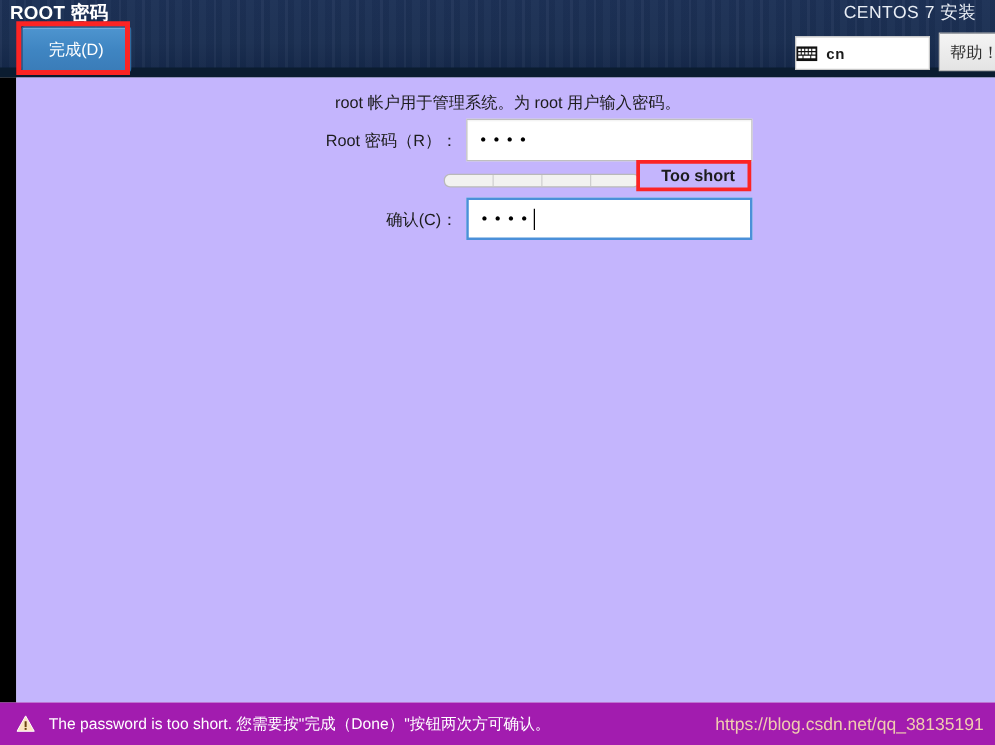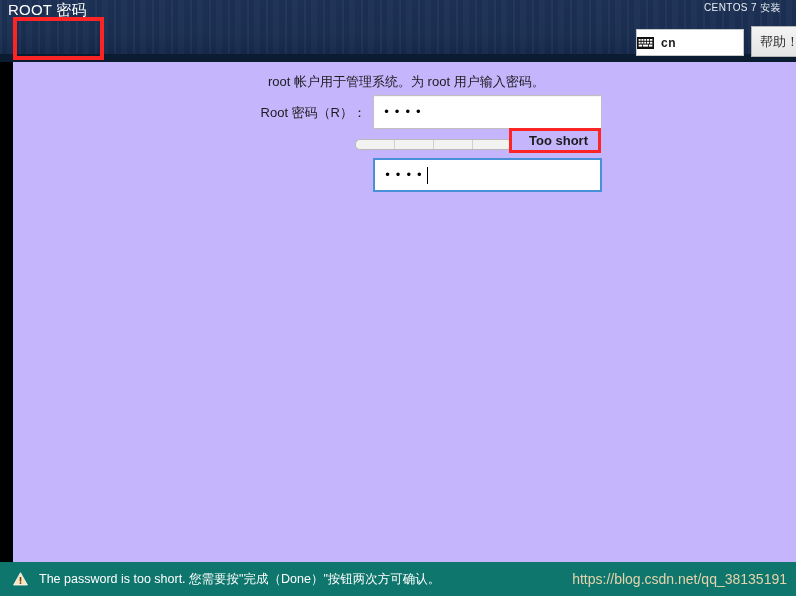--- a/index.html
+++ b/index.html
@@ -42,21 +42,21 @@
     left: 0; top: 54px;
     width: 796px;
     height: 8px;
     background: #0b1c30;
   }
   #page-title {
     position: absolute;
     left: 8px; top: 1px;
     color: #ffffff;
     font-size: 15px;
-    font-weight: normal;
+    font-weight: bold;
     letter-spacing: 0.2px;
     white-space: nowrap;
   }
   #done-button {
     position: absolute;
     left: 17px; top: 21px;
     width: 86px;
     height: 35px;
     border-radius: 3px;
     background: linear-gradient(180deg, #4e95cf 0%, #3f85c2 52%, #3a7cb8 100%);
@@ -77,21 +77,21 @@
     height: 43px;
     border: 4px solid #fc2424;
     box-sizing: border-box;
     pointer-events: none;
   }
 
   #install-title {
     position: absolute;
     right: 15px; top: 1px;
     color: #e9eef5;
-    font-size: 10px;
+    font-size: 14px;
     letter-spacing: 0.4px;
     white-space: nowrap;
   }
   #kbd-indicator {
     position: absolute;
     left: 636px; top: 29px;
     width: 108px;
     height: 27px;
     background: #ffffff;
     border: 1px solid #c8c8c8;
@@ -253,21 +253,21 @@
     box-sizing: border-box;
     pointer-events: none;
   }
 
   
   #bottom-bar {
     position: absolute;
     left: 0; top: 562px;
     width: 796px;
     height: 34px;
-    background: #0f766e;
+    background: #a21caf;
     overflow: hidden;
   }
   #warn-icon {
     position: absolute;
     left: 13px; top: 10px;
     width: 15px;
     height: 14px;
     display: block;
   }
   #warn-text {
@@ -293,20 +293,21 @@
 </head>
 <body>
 
 <div id="screen">
 
   <div id="header">
     <div id="header-darkband"></div>
 
     <div id="page-title">ROOT 密码</div>
 
+    <div id="done-button">完成(D)</div>
     <div id="done-annotation"></div>
 
     <div id="install-title">CENTOS 7 安装</div>
 
     <div id="kbd-indicator">
       <svg id="kbd-icon" viewBox="0 0 17 12">
         <rect x="0" y="0" width="17" height="12" fill="#111111"></rect>
         <rect x="1.6" y="2" width="2" height="1.8" fill="#ffffff"></rect>
         <rect x="4.4" y="2" width="2" height="1.8" fill="#ffffff"></rect>
         <rect x="7.2" y="2" width="2" height="1.8" fill="#ffffff"></rect>
@@ -345,20 +346,21 @@
         <div class="seg"></div>
         <div class="seg"></div>
         <div class="seg"></div>
         <div class="seg"></div>
       </div>
       <div id="strength-text">Too short</div>
       <div id="strength-annotation"></div>
     </div>
 
     <div class="field-row" id="row-confirm">
+      <div class="field-label">确认(C)：</div>
       <div class="field-input focused">
         <span class="dots">••••</span>
           <span id="caret"></span>
       </div>
     </div>
 
   </div>
 
   <div id="bottom-bar">
     <svg id="warn-icon" viewBox="0 0 15 14">

